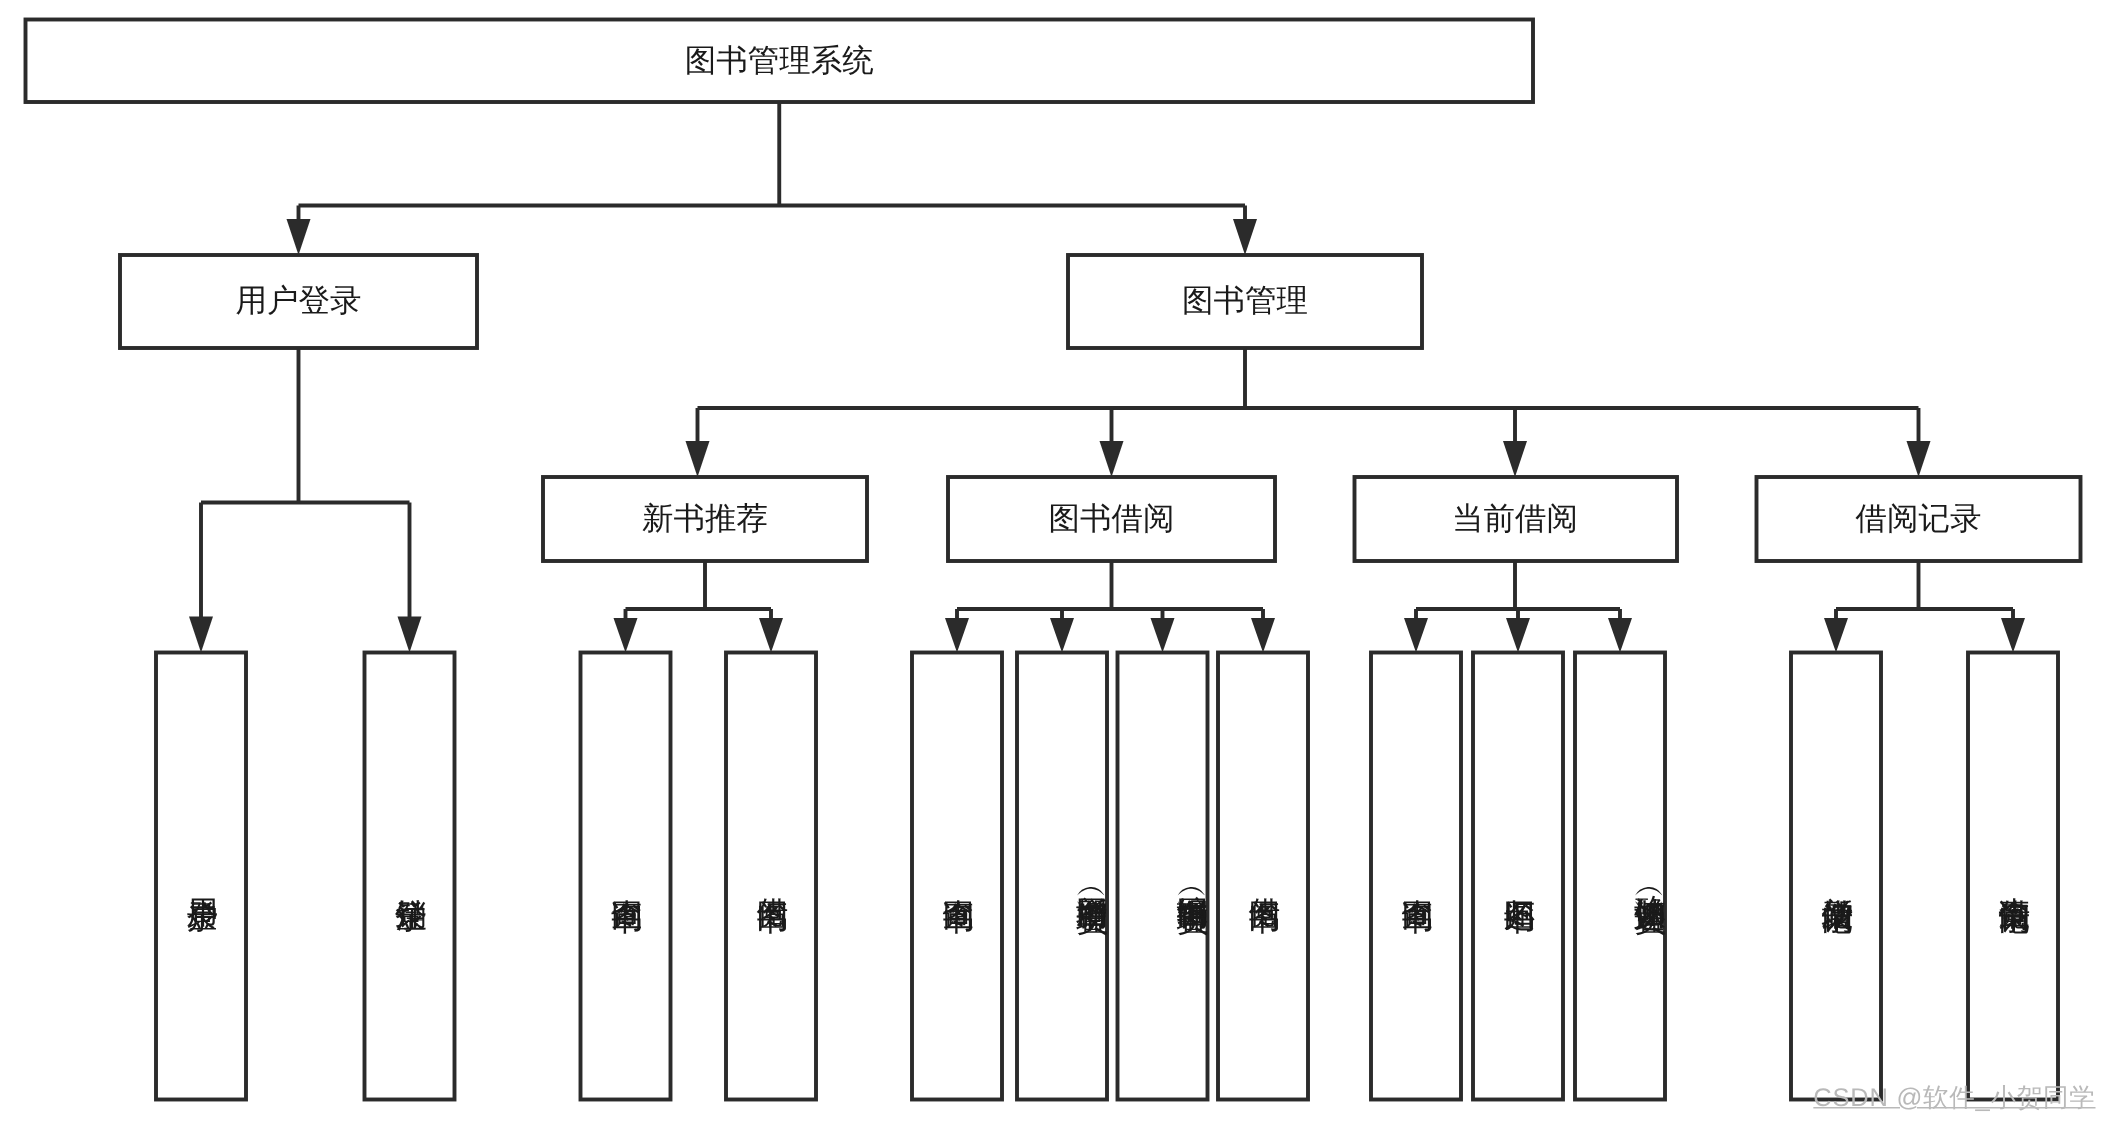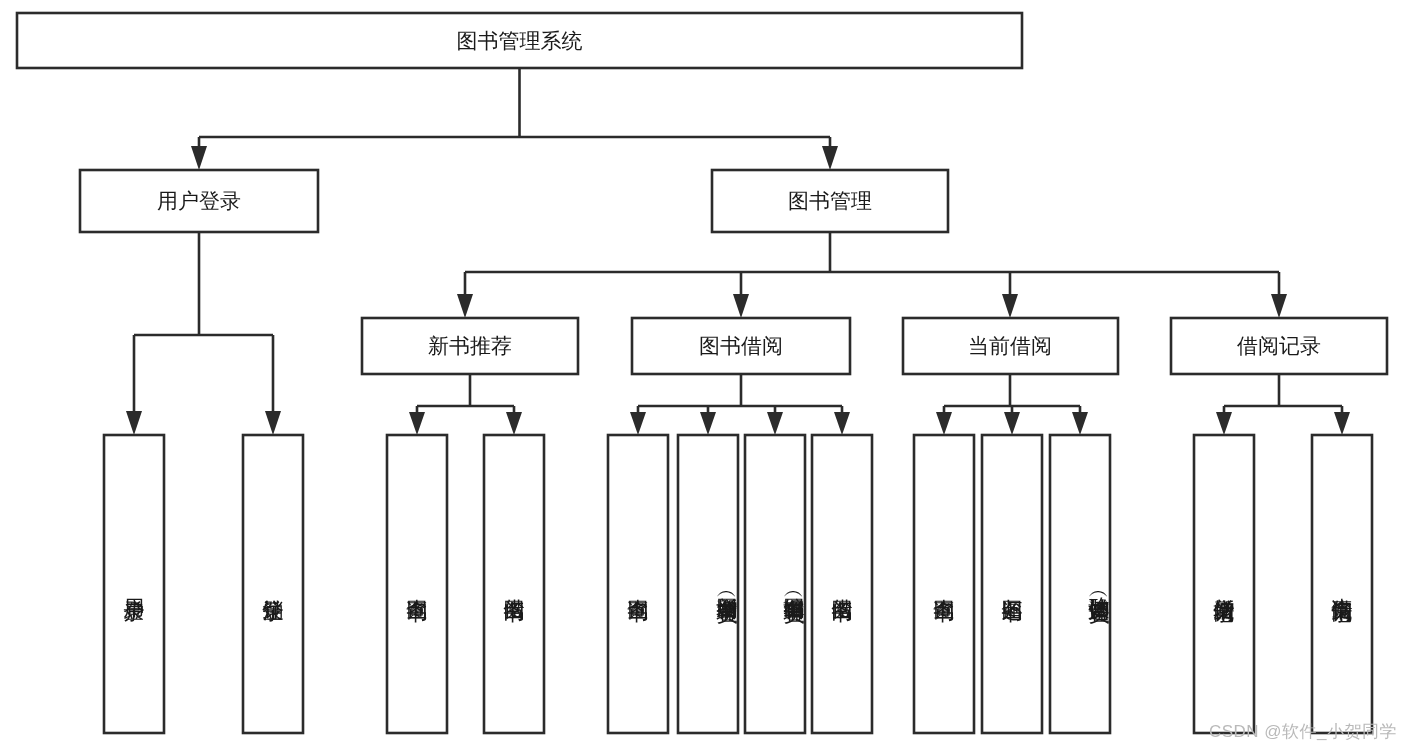--- a/index.html
+++ b/index.html
@@ -67,20 +67,21 @@
   }
   .watermark {
     position: absolute;
     right: 8px;
     bottom: 4px;
     font-family: "Liberation Sans", "DejaVu Sans", sans-serif;
     font-size: 17px;
     color: #b9b9b9;
     letter-spacing: 0.5px;
     white-space: nowrap;
+    text-decoration: underline;
   }
 </style>
 </head>
 <body>
 
 <div id="diagram-root">
 
   <svg class="flow" viewBox="0 0 1405 747">
 
     <g>

